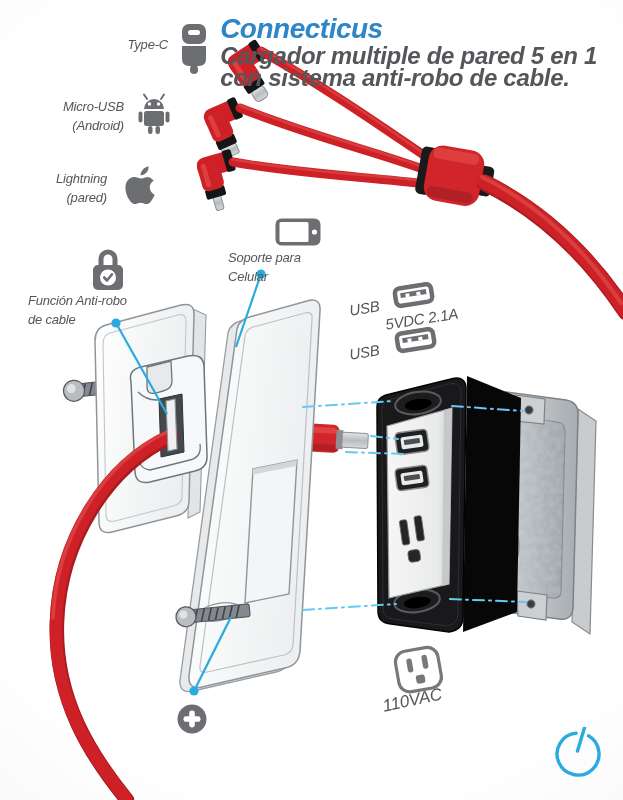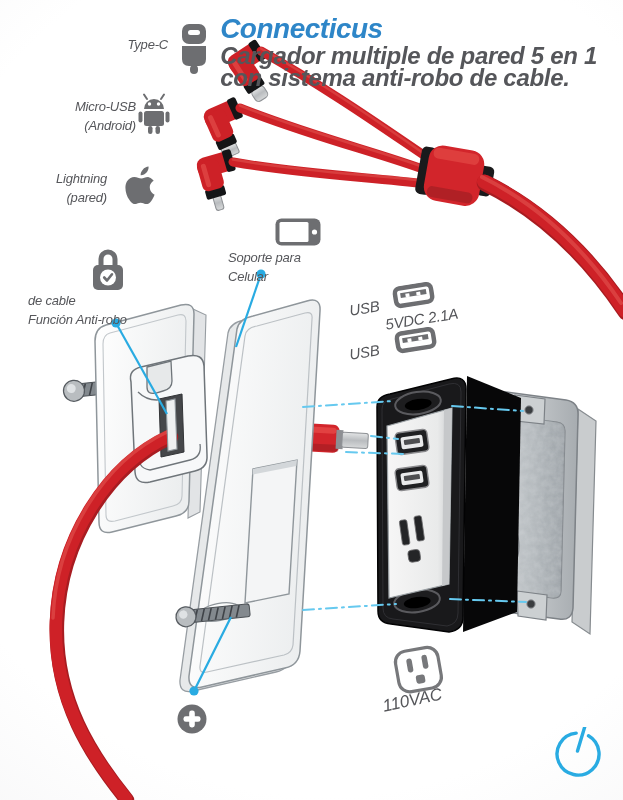--- a/index.html
+++ b/index.html
@@ -256,21 +256,21 @@
   <div class="cap right" style="right:455px;top:35px">Type-C</div>
   <div class="abs" style="left:179px;top:24px">
     <svg width="30" height="50" viewBox="0 0 30 50">
       <rect x="3" y="0" width="24" height="20" rx="7" fill="#6d6e71"></rect>
       <rect x="9" y="6" width="12" height="5" rx="2.5" fill="#fff"></rect>
       <path d="M3,22 h24 v13 q0,7 -7,7 h-10 q-7,0 -7,-7 z" fill="#6d6e71"></path>
       <rect x="11" y="41" width="8" height="9" rx="4" fill="#6d6e71"></rect>
     </svg>
   </div>
 
-  <div class="cap right" style="right:487px;top:97px">
+  <div class="cap right" style="right:499px;top:97px">
     <div>Micro-USB</div>
     <div>(Android)</div>
   </div>
   <div class="abs" style="left:136px;top:93px">
     <svg width="36" height="42" viewBox="0 0 36 42" fill="#6d6e71">
       <line x1="11" y1="6" x2="8" y2="1.5" stroke="#6d6e71" stroke-width="2" stroke-linecap="round"></line>
       <line x1="25" y1="6" x2="28" y2="1.5" stroke="#6d6e71" stroke-width="2" stroke-linecap="round"></line>
       <path d="M8,16 a10,10 0 0 1 20,0 z"></path>
       <circle cx="13.5" cy="11" r="1.7" fill="#fff"></circle>
       <circle cx="22.5" cy="11" r="1.7" fill="#fff"></circle>
@@ -295,22 +295,22 @@
 
   <div class="abs" style="left:90px;top:248px">
     <svg width="36" height="44" viewBox="0 0 36 44">
       <path d="M11,18 V11 a7,7 0 0 1 14,0 V18" fill="none" stroke="#6d6e71" stroke-width="5"></path>
       <rect x="3" y="17" width="30" height="25" rx="5" fill="#6d6e71"></rect>
       <circle cx="18" cy="29.5" r="8" fill="#fff"></circle>
       <path d="M14.2,29.5 l2.8,3 l5,-6.2" fill="none" stroke="#6d6e71" stroke-width="2.6" stroke-linecap="round" stroke-linejoin="round"></path>
     </svg>
   </div>
   <div class="cap center" style="left:28px;top:291px;width:162px">
+    <div>Función Anti-robo</div>
     <div>de cable</div>
-    <div>Función Anti-robo</div>
   </div>
 
   <div class="abs" style="left:275px;top:218px">
     <svg width="46" height="28" viewBox="0 0 46 28">
       <rect x="0.5" y="0.5" width="45" height="27" rx="6" fill="#6d6e71"></rect>
       <rect x="4.5" y="4" width="29" height="20" rx="1.5" fill="#fff"></rect>
       <circle cx="39.5" cy="14" r="2.6" fill="#fff"></circle>
     </svg>
   </div>
   <div class="cap center" style="left:228px;top:248px;width:140px">

